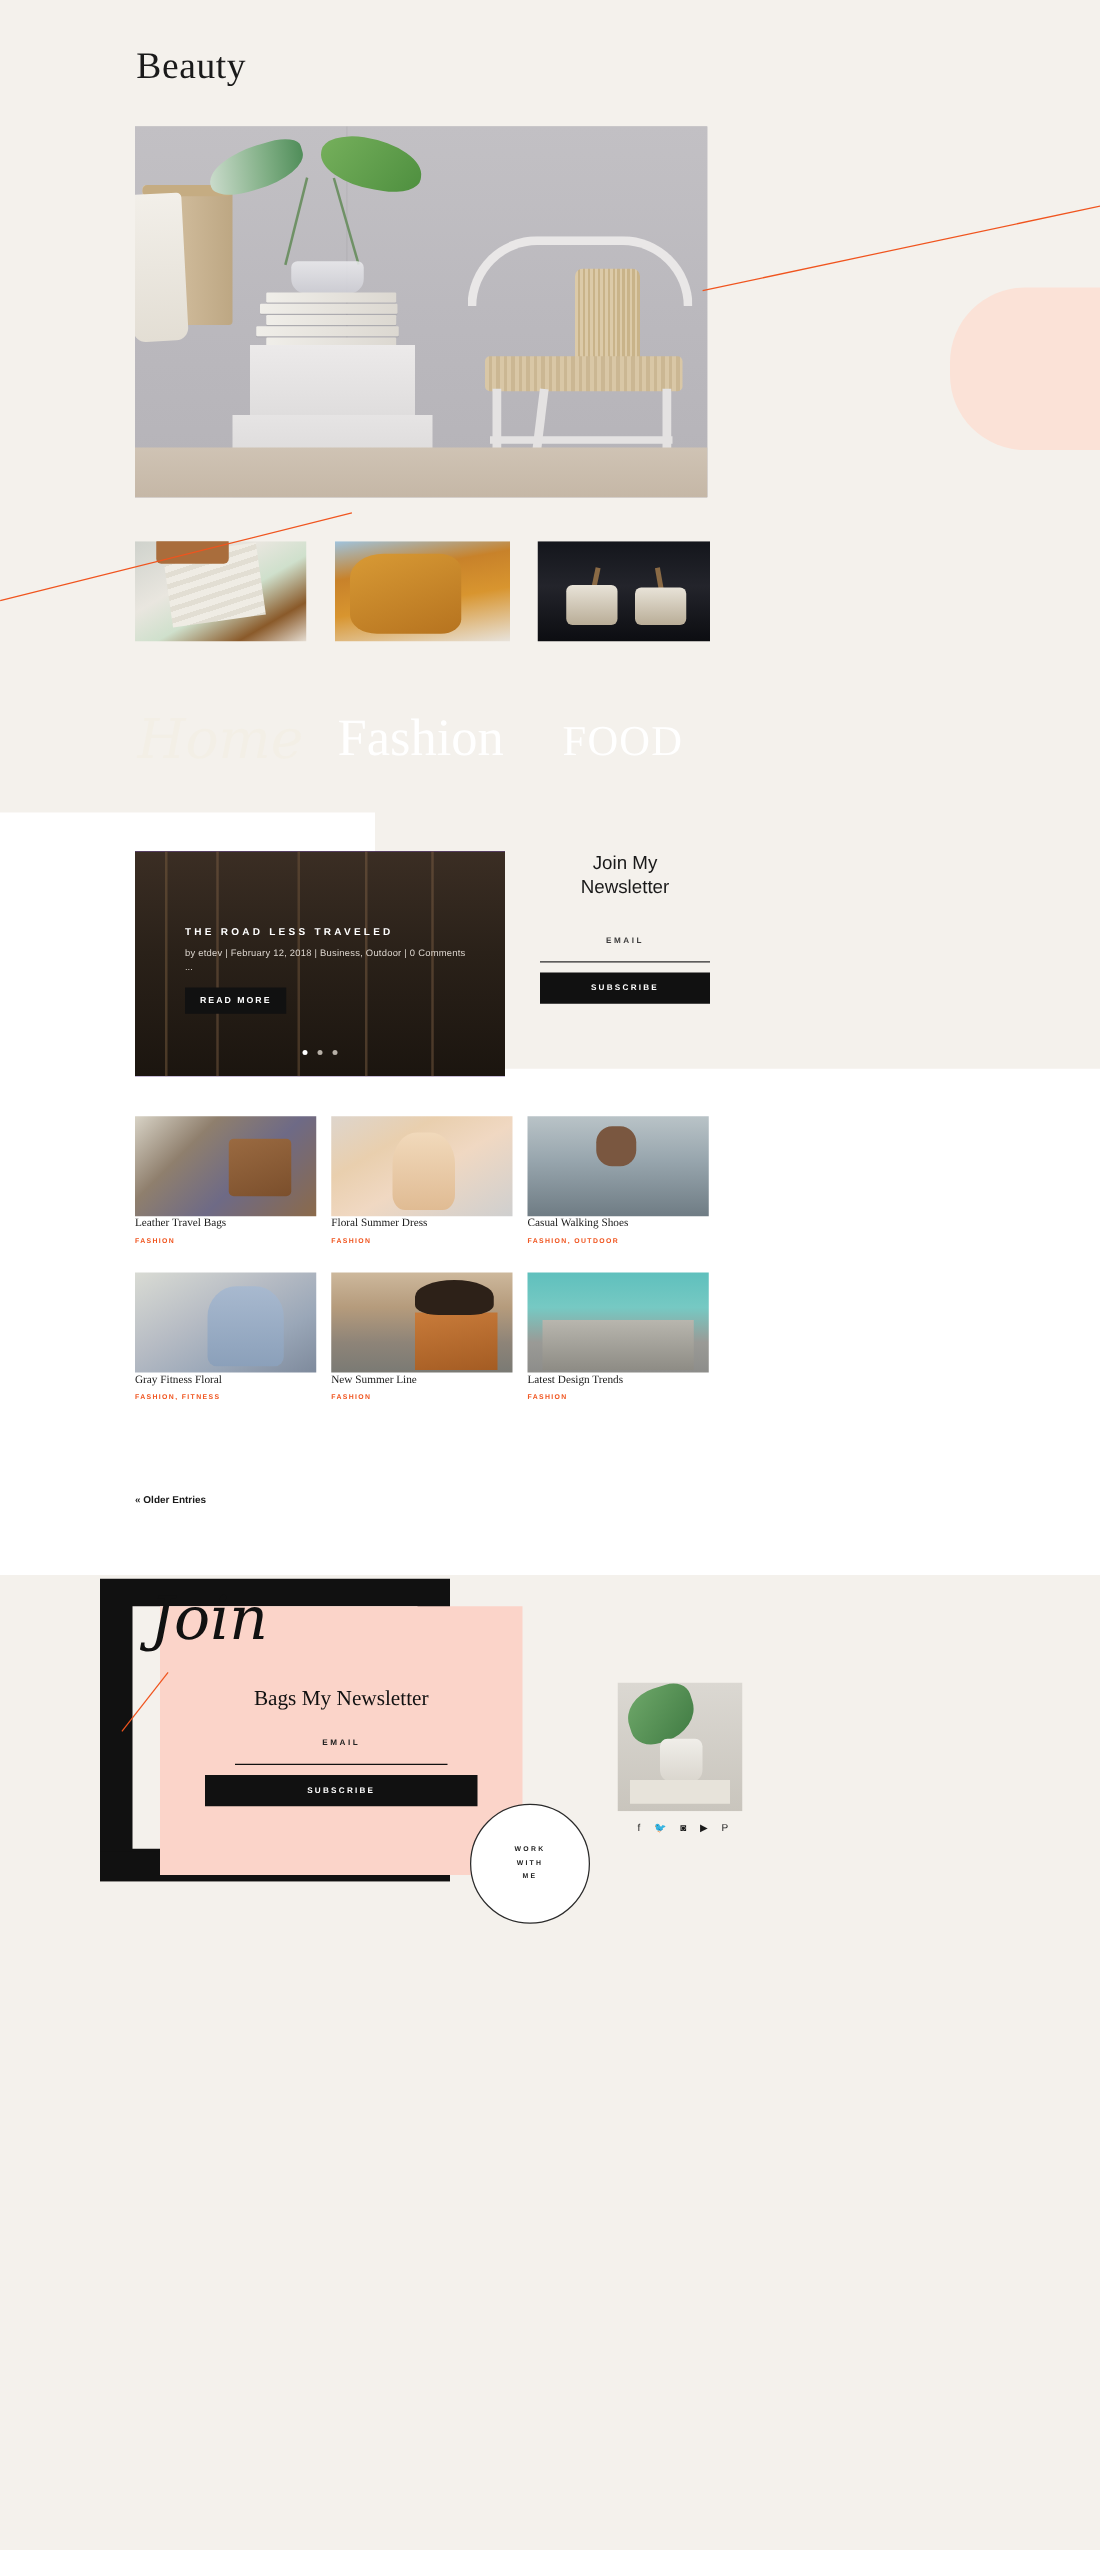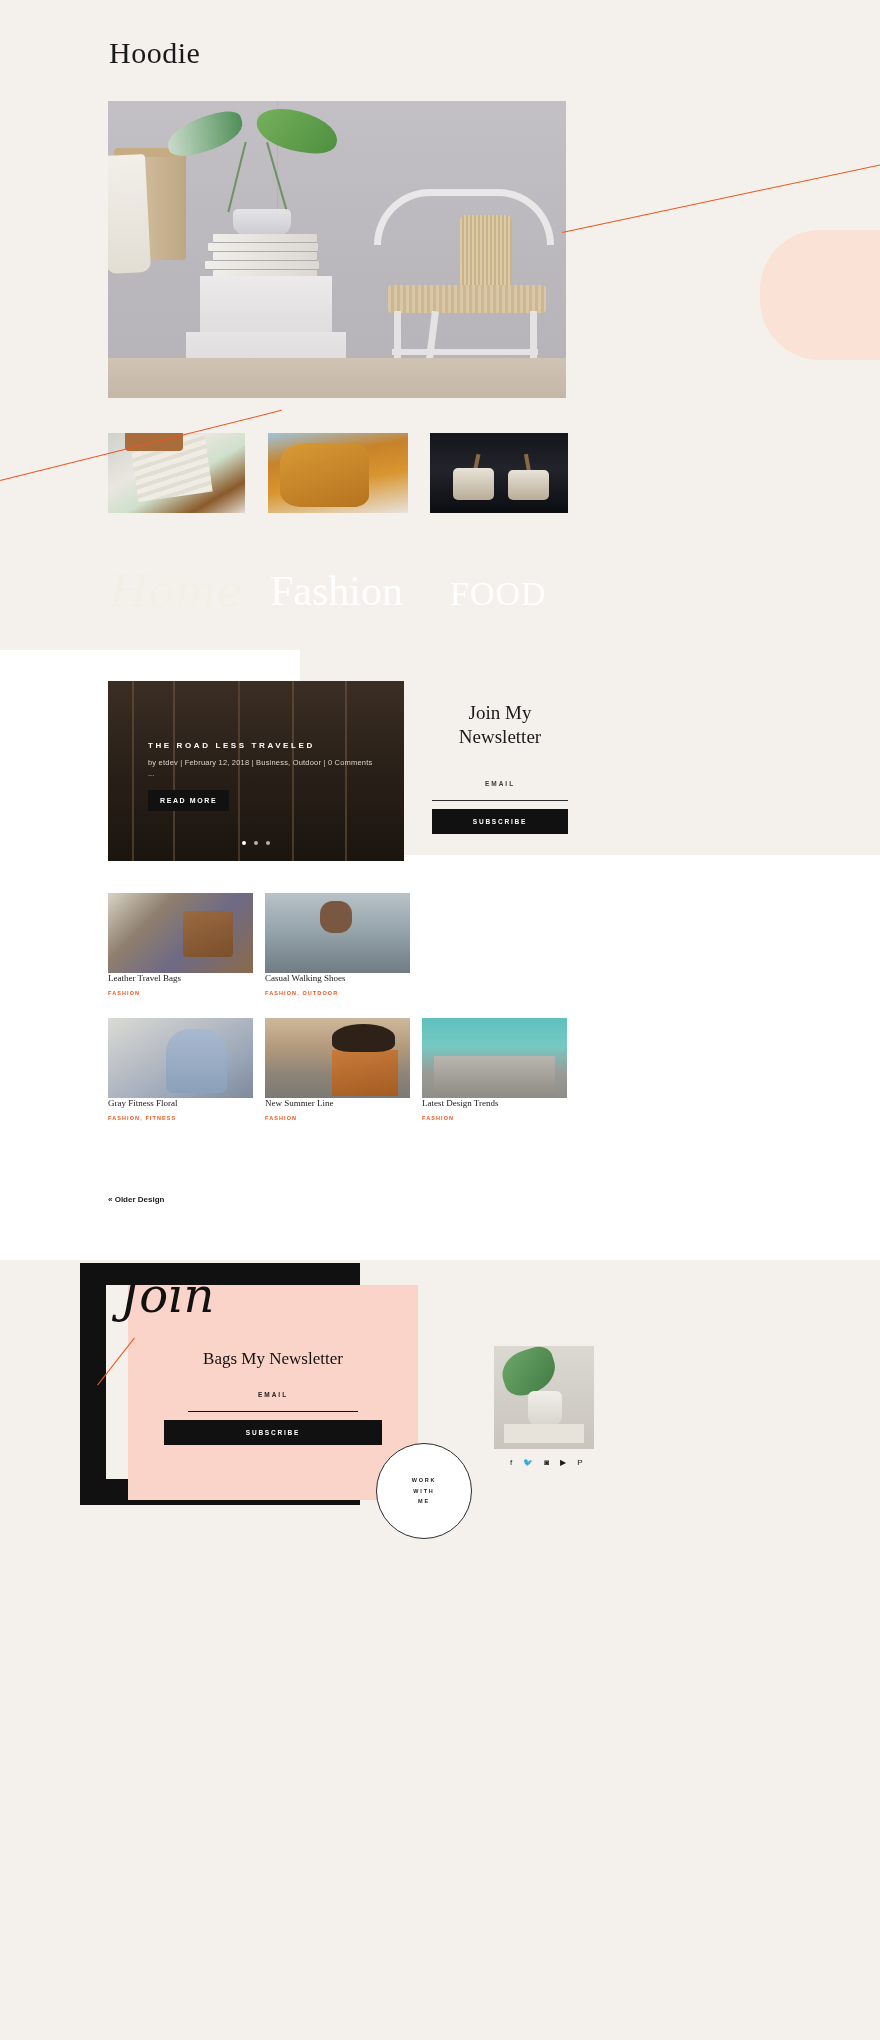--- a/index.html
+++ b/index.html
@@ -131,21 +131,21 @@
   .sl-dots3 { color:#ddd6cf; font-size:7.5px; margin-top:2px; }
   .sl-btn {
     display:inline-block; margin-top:12px; background:#111; color:#fff;
     font-size:7px; font-weight:700; letter-spacing:1.6px; padding:7px 12px; border:none;
   }
   .dots { position:absolute; left:0; right:0; bottom:12px; text-align:center; z-index:3; }
   .dots i { display:inline-block; width:4px; height:4px; border-radius:50%; background:#b7b0a7; margin:0 2px; }
   .dots i.on { background:#fff; }
 
   .nl { position: absolute; left: 432px; top: 681px; width: 136px; z-index: 5; text-align:center; }
-  .nl-title { font-family:Liberation Serif, serif; font-size:19px; color:#1a1a1a; line-height:1.28;margin-top:20px; }
+  .nl-title { font-family:Liberation Sans, sans-serif; font-size:15px; color:#1a1a1a; line-height:1.28; }
   .nl-label { margin-top:30px; font-size:6.5px; font-weight:700; letter-spacing:2px; color:#3b3b3b; }
   .nl-field { margin-top:4px; height:10px; border-bottom:1px solid #2b2b2b; }
   .nl-btn { margin-top:8px; width:100%; background:#111; color:#fff; border:none;
             font-size:6.5px; font-weight:700; letter-spacing:1.8px; padding:9px 0; }
 
   
   .grid { position:absolute; left:108px; top:893px; width:460px; z-index:5; }
   .grid-row { display:flex; gap:12px; margin-bottom:22px; }
   .card { width:145px; }
   .card-img { width:145px; height:80px; overflow:hidden; position:relative; }
@@ -211,21 +211,21 @@
 </style>
 </head>
 <body>
 
 <div class="page">
 
   <div class="blob"></div>
   <div class="white-band"></div>
   <div class="white-band2"></div>
 
-  <div class="site-title">Hoodie</div>
+  <div class="site-title">Beauty</div>
 
   <div class="hero">
     <div class="hero-img">
       <div class="wall"></div>
       <div class="basket"></div>
       <div class="towel"></div>
       <div class="leaf1"></div>
       <div class="leaf2"></div>
       <div class="stem stem1"></div>
       <div class="stem stem2"></div>
@@ -307,20 +307,25 @@
   </div>
 
   <div class="grid">
     <div class="grid-row">
       <div class="card">
         <div class="card-img p1"></div>
         <div class="card-title">Leather Travel Bags</div>
         <div class="card-cat">FASHION</div>
       </div>
       <div class="card">
+        <div class="card-img p2"></div>
+        <div class="card-title">Floral Summer Dress</div>
+        <div class="card-cat">FASHION</div>
+      </div>
+      <div class="card">
         <div class="card-img p3"></div>
         <div class="card-title">Casual Walking Shoes</div>
         <div class="card-cat">FASHION, OUTDOOR</div>
       </div>
     </div>
     <div class="grid-row">
       <div class="card">
         <div class="card-img p4"></div>
         <div class="card-title">Gray Fitness Floral</div>
         <div class="card-cat">FASHION, FITNESS</div>
@@ -336,21 +341,21 @@
         <div class="card-img p5">
           <div class="drum"></div>
             <div class="drum2"></div>
         </div>
         <div class="card-title">Latest Design Trends</div>
         <div class="card-cat">FASHION</div>
       </div>
     </div>
   </div>
 
-  <div class="older">« Older Design</div>
+  <div class="older">« Older Entries</div>
 
   <div class="cta">
     <div class="cta-frame"></div>
     <div class="cta-black2"></div>
     <div class="cta-pink"></div>
     <div class="cta-join">Join</div>
     <div class="cta-diag"></div>
     <div class="cta-inner">
       <div class="cta-title">Bags My Newsletter</div>
       <div class="cta-label">EMAIL</div>

